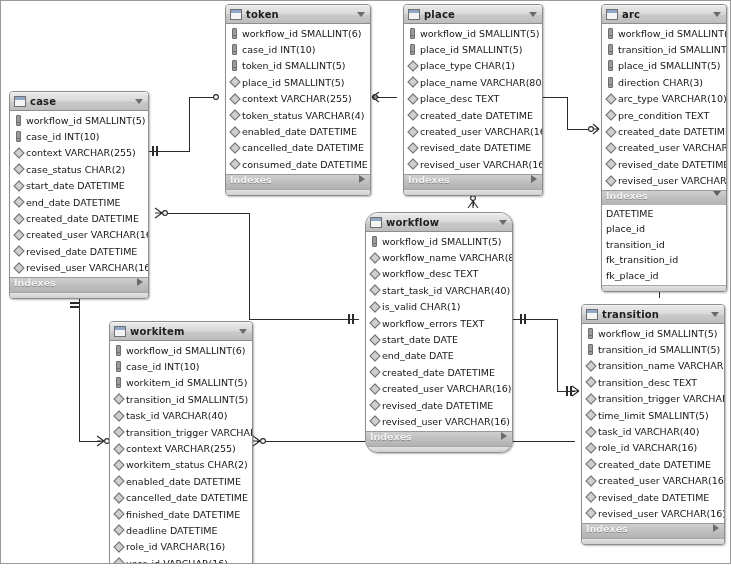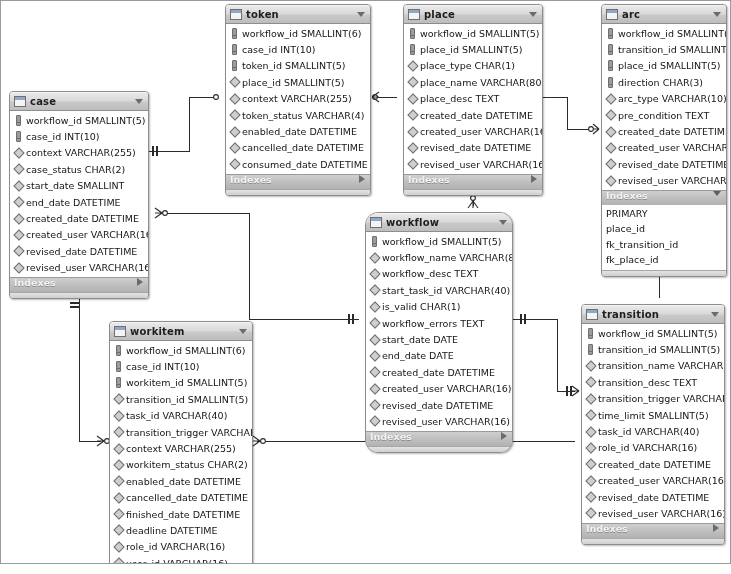--- a/index.html
+++ b/index.html
@@ -368,22 +368,23 @@
           <div class="col">
             <span class="glyph"><span class="dia"></span></span>
             <span class="cname">revised_user VARCHAR(16)</span>
           </div>
         </div>
         <div class="idxbar">
           <span class="ilabel">Indexes</span>
           <span class="iarrow-down"></span>
         </div>
         <div class="idxlist">
-          <div class="idx">PRIMARY</div>
+          <div class="idx">DATETIME</div>
           <div class="idx">place_id</div>
+          <div class="idx">transition_id</div>
           <div class="idx">fk_transition_id</div>
           <div class="idx">fk_place_id</div>
         </div>
         <div class="foot"></div>
       </div>
       <div class="tbl" style="left: 8px; top: 90px; width: 140px;">
         <div class="titlebar">
           <span class="ticon"></span>
           <span class="tname">case</span>
           <span class="chev"></span>
@@ -400,21 +401,21 @@
           <div class="col">
             <span class="glyph"><span class="dia"></span></span>
             <span class="cname">context VARCHAR(255)</span>
           </div>
           <div class="col">
             <span class="glyph"><span class="dia"></span></span>
             <span class="cname">case_status CHAR(2)</span>
           </div>
           <div class="col">
             <span class="glyph"><span class="dia"></span></span>
-            <span class="cname">start_date SMALLINT</span>
+            <span class="cname">start_date DATETIME</span>
           </div>
           <div class="col">
             <span class="glyph"><span class="dia"></span></span>
             <span class="cname">end_date DATETIME</span>
           </div>
           <div class="col">
             <span class="glyph"><span class="dia"></span></span>
             <span class="cname">created_date DATETIME</span>
           </div>
           <div class="col">

